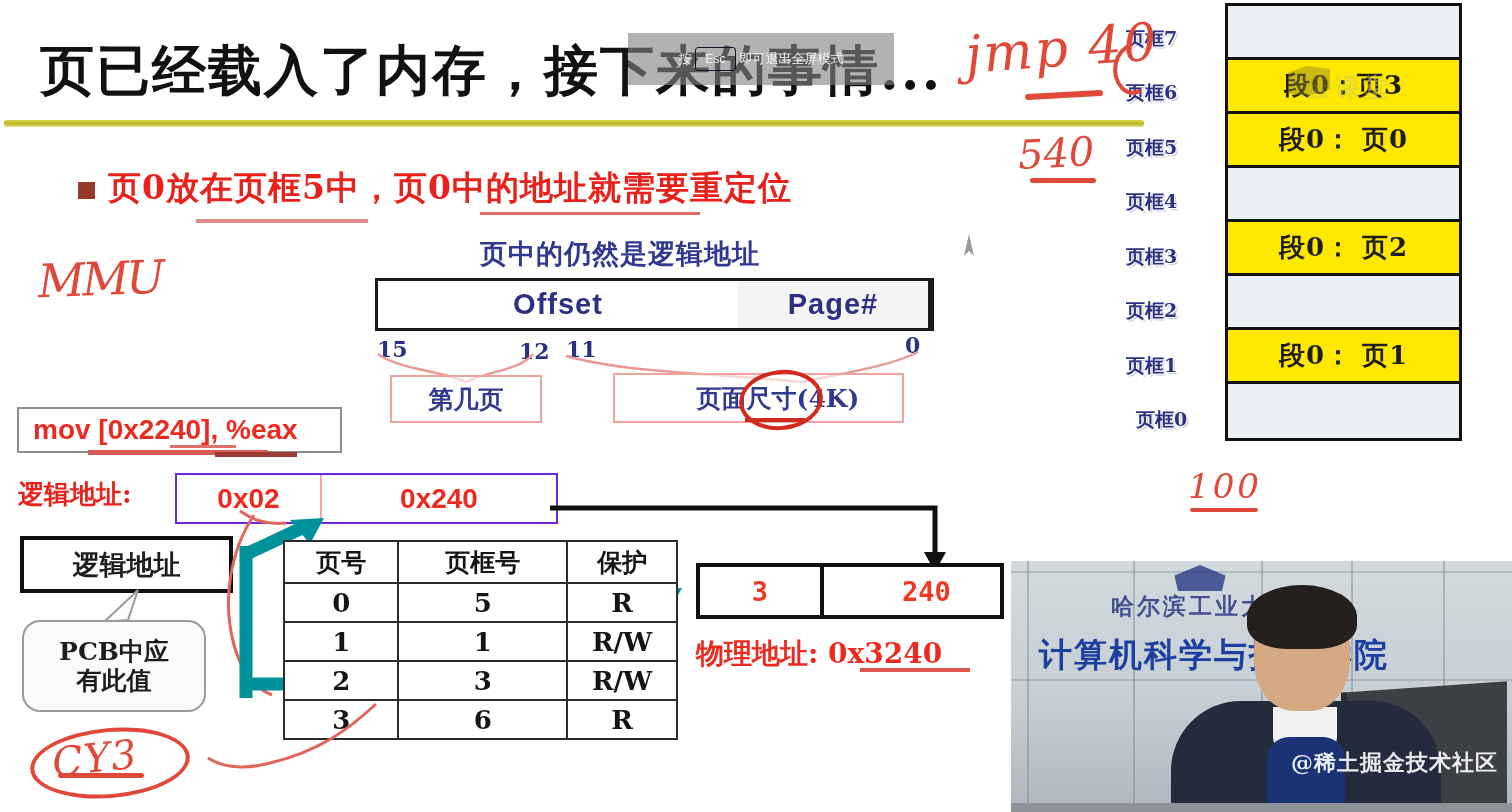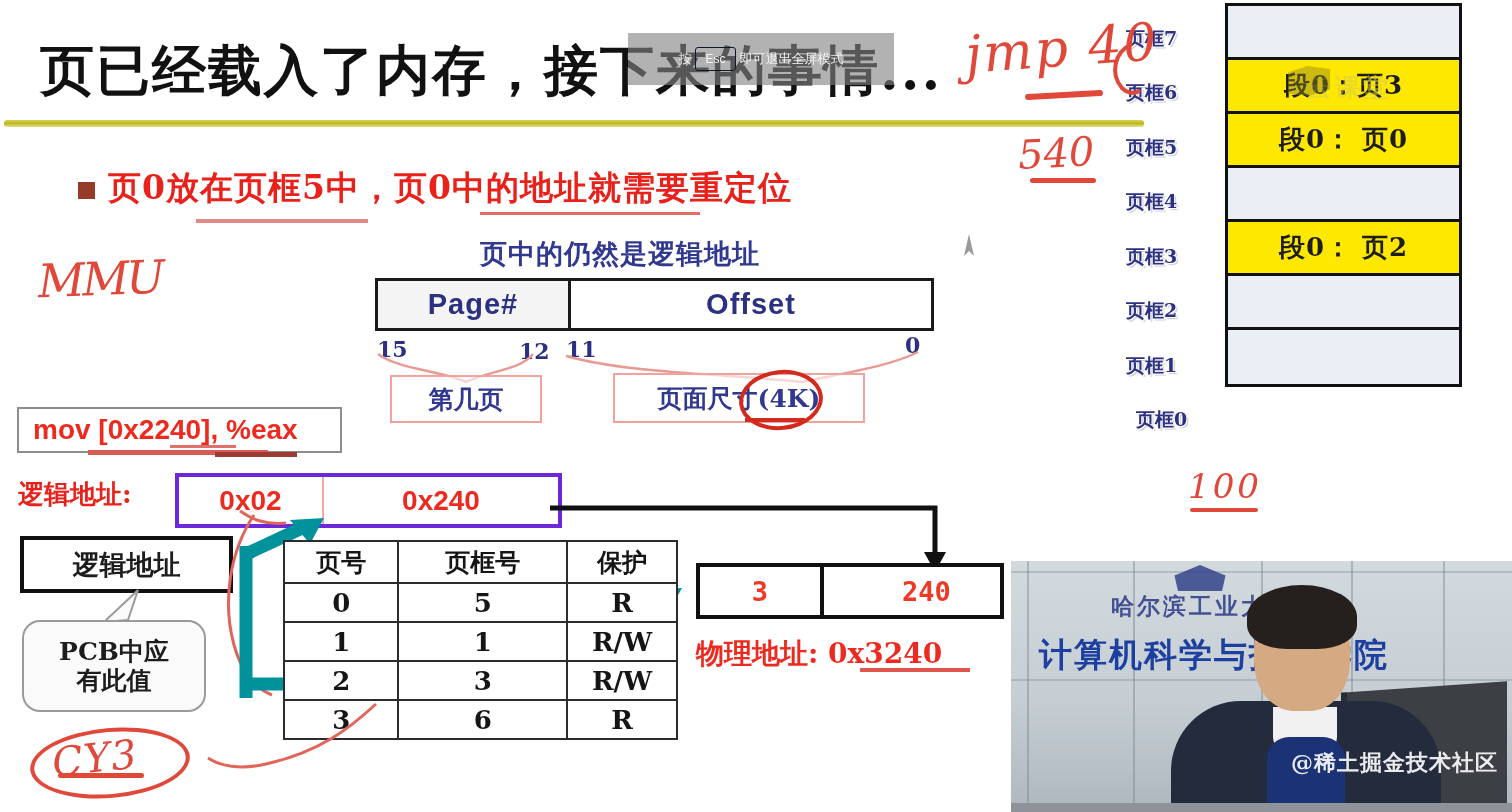--- a/index.html
+++ b/index.html
@@ -49,39 +49,39 @@
   #bit15{left:377px;top:336px;}
   #bit12{left:519px;top:338px;}
   #bit11{left:566px;top:336px;}
   #bit0{left:905px;top:332px;}
 
   .ann-box{border:2px solid #f0a39d;background:rgba(255,255,255,0.6);
        display:flex;align-items:center;justify-content:center;
        font-family:"DejaVu Serif","Liberation Serif",serif;
        font-size:25px;font-weight:700;color:#31388f;white-space:nowrap;}
   #ann-pageno{left:390px;top:375px;width:148px;height:44px;}
-  #ann-pagesize{left:613px;top:373px;width:248px;height:46px;}
+  #ann-pagesize{left:613px;top:373px;width:248px;height:46px;padding-left:39px;}
   #circle-4k{left:739px;top:370px;width:76px;height:52px;
        border:4px solid #d22b1e;border-radius:50%;transform:rotate(-6deg);}
   #circle-4k-tail{left:745px;top:418px;width:60px;height:4px;background:#d22b1e;}
 
   
   #mov-box{left:17px;top:407px;width:325px;height:46px;border:2px solid #8d8d8d;
        display:flex;align-items:center;padding-left:14px;box-sizing:border-box;
        font-size:28px;font-weight:700;color:#ec2a1f;background:#fff;}
   #mov-ul-a{left:88px;top:450px;width:180px;height:5px;background:#d65c55;}
   #mov-ul-b{left:215px;top:452px;width:82px;height:5px;background:#9a3b34;}
   #mov-ul-c{left:170px;top:445px;width:66px;height:3px;background:#df716a;}
 
   
   #logical-label{left:18px;top:477px;white-space:nowrap;
        font-family:"DejaVu Serif","Liberation Serif",serif;
        font-size:26px;font-weight:700;color:#e8211b;}
   #logical-bar{left:175px;top:473px;width:379px;height:47px;
-       border:4px solid #6d28d9;display:flex;background:#fff;}
+       border:2px solid #6d28d9;display:flex;background:#fff;}
   #logical-bar .cell{display:flex;align-items:center;justify-content:center;
        font-size:28px;font-weight:700;color:#ec2a1f;}
   #logical-bar .cell.hi{width:143px;border-right:2px solid #f3aaa4;}
   #logical-bar .cell.lo{flex:1;}
 
   
   #ptp-box{left:20px;top:536px;width:205px;height:49px;border:4px solid #111;
        background:#fff;display:flex;align-items:center;justify-content:center;
        font-family:"DejaVu Serif","Liberation Serif",serif;
        font-size:27px;font-weight:700;color:#1d1d1d;}
@@ -215,22 +215,22 @@
 
 <div class="abs" id="bullet-row">
   <div id="bullet-square"></div>
   <div id="bullet-text">页0放在页框5中，页0中的地址就需要重定位</div>
 </div>
 <div class="abs" id="bullet-underline-a"></div>
 <div class="abs" id="bullet-underline-b"></div>
 <div class="abs" id="sub-note">页中的仍然是逻辑地址</div>
 
 <div class="abs" id="addr-bar">
+  <div class="cell offset">Offset</div>
   <div class="cell page">Page#</div>
-  <div class="cell offset">Offset</div>
 </div>
 <div class="abs bitlabel" id="bit15">15</div>
 <div class="abs bitlabel" id="bit12">12</div>
 <div class="abs bitlabel" id="bit11">11</div>
 <div class="abs bitlabel" id="bit0">0</div>
 
 <svg class="abs" style="left:370px;top:348px;" width="570" height="46">
   <path d="M8 6 C 30 22, 70 22, 96 34 C 122 22, 150 22, 163 6" stroke="#e89a95" stroke-width="2.5" fill="none"></path>
   <path d="M196 8 C 260 26, 360 26, 432 34 C 480 24, 520 18, 548 4" stroke="#e89a95" stroke-width="2.5" fill="none"></path>
 </svg>
@@ -356,20 +356,21 @@
     <svg id="frame-arrow" width="54" height="22" viewBox="0 0 54 22">
       <path d="M0 11 H 34" stroke="#e8211b" stroke-width="5"></path>
       <path d="M52 11 l -22 -11 l 4 11 l -4 11 z" fill="#e8211b"></path>
     </svg>
     <span>段0： 页0</span>
   </div>
 
   <div class="frame-cell empty"></div>
   <div class="frame-cell used">段0： 页2</div>
   <div class="frame-cell empty"></div>
+  <div class="frame-cell used">段0： 页1</div>
   <div class="frame-cell empty"></div>
 </div>
 
 <svg class="abs" style="left:1108px;top:40px;" width="36" height="60">
   <path d="M24 4 C 6 12, 2 34, 14 48 C 20 54, 28 54, 32 50" stroke="#e0483a" stroke-width="4" fill="none"></path>
 </svg>
 
 <div class="abs ink" id="ink-jmp">jmp 40</div>
 <div class="abs" id="ink-jmp-ul"></div>
 <div class="abs ink" id="ink-540">540</div>

